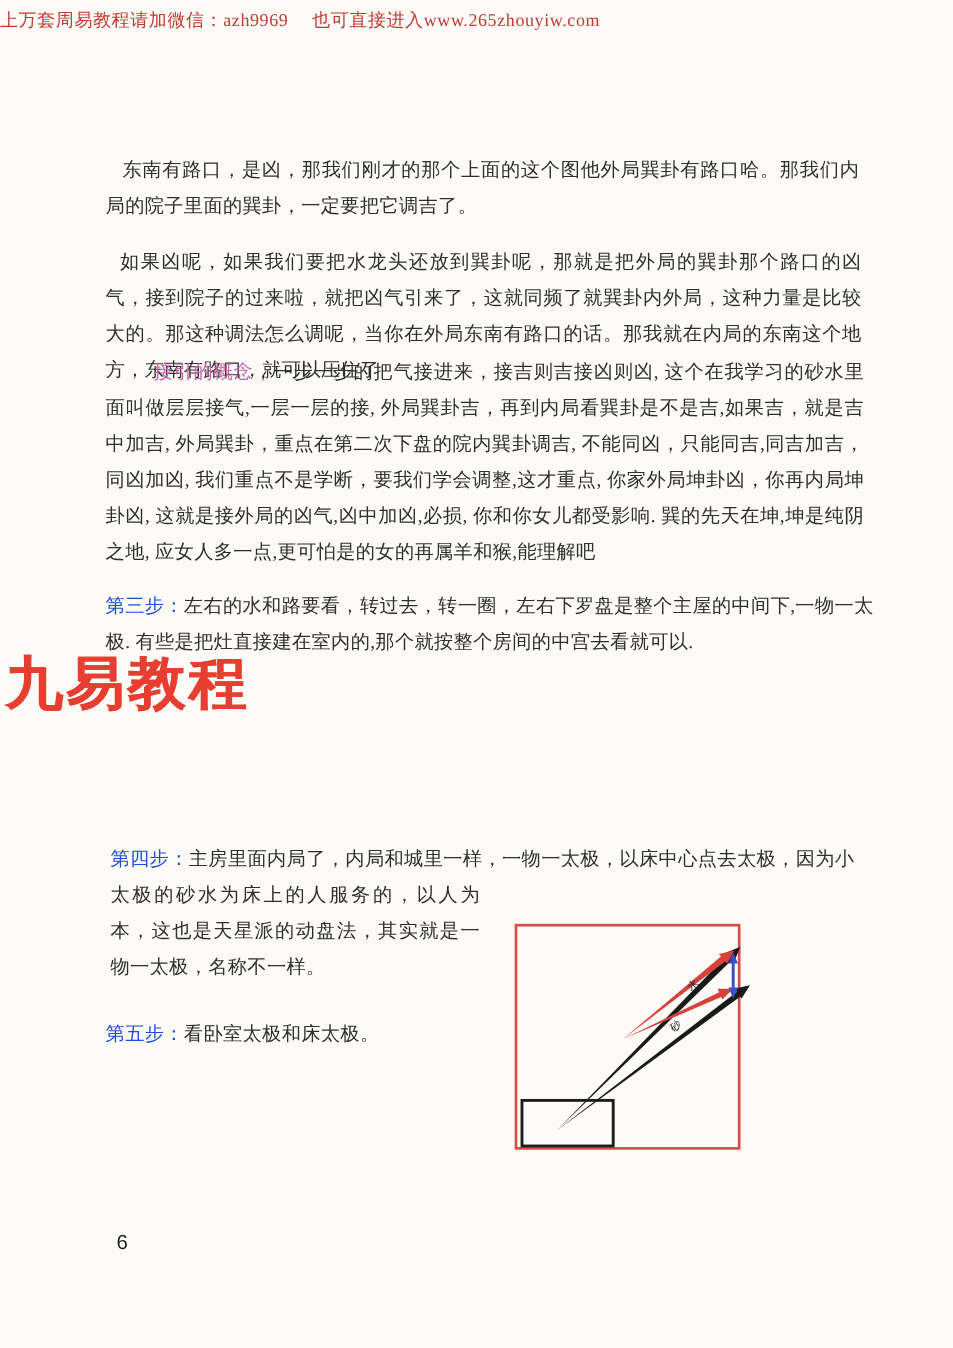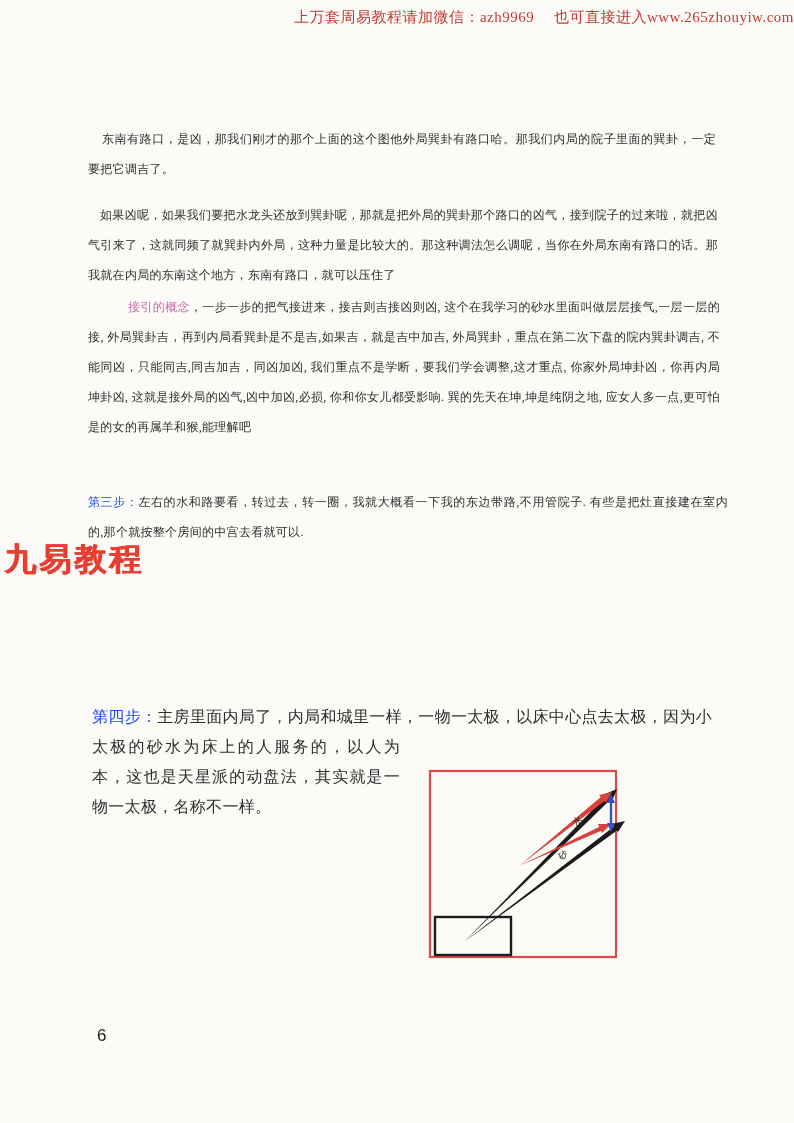--- a/index.html
+++ b/index.html
@@ -7,41 +7,41 @@
     background:#fcfbf8;
     width:794px;height:1123px;
     position:relative;
     overflow:hidden;
     font-family:"Liberation Serif","DejaVu Serif",serif;
     color:#2e2e2e;
   }
   .page{position:absolute;inset:0;}
   .scan-header{
     position:absolute;top:8px;left:0;width:100%;
-    text-align:right;
+    text-align:left;
     font-size:15px;letter-spacing:.5px;
     color:#c23a32;
   }
   .para{
     position:absolute;
-    font-size:12px;line-height:30px;
+    font-size:16px;line-height:30px;
     letter-spacing:.3px;
     text-align:justify;
   }
   .p1{left:88px;top:112px;width:628px;text-indent:14px;}
   .p2{left:88px;top:188px;width:630px;text-indent:12px;}
   .p3{left:88px;top:280px;width:632px;text-indent:40px;}
   .step3{left:88px;top:475px;width:640px;}
   .p5{left:88px;top:568px;width:636px;}
   .step-label{color:#1d4ed8;}
   .lead-pink{color:#c468a8;}
   .watermark{
     position:absolute;left:4px;top:538px;
     font-family:"Liberation Sans","DejaVu Sans",sans-serif;
-    font-weight:900;font-size:32px;letter-spacing:3px;
+    font-weight:900;font-size:48px;letter-spacing:3px;
     color:#e53527;opacity:.95;z-index:3;
     text-shadow:1px 0 0 #e53527;
     pointer-events:none;
   }
   .bottom-section{
     position:absolute;left:88px;top:698px;width:628px;
     font-size:16px;line-height:30px;letter-spacing:.3px;text-align:justify;
   }
   .float-spacer{float:right;width:1px;height:36px;}
   .diagram-box{
@@ -64,21 +64,21 @@
 <div class="page">
 
   <div class="scan-header">上万套周易教程请加微信：azh9969　 也可直接进入www.265zhouyiw.com</div>
 
   <p class="para p1">东南有路口，是凶，那我们刚才的那个上面的这个图他外局巽卦有路口哈。那我们内局的院子里面的巽卦，一定要把它调吉了。</p>
 
   <p class="para p2">如果凶呢，如果我们要把水龙头还放到巽卦呢，那就是把外局的巽卦那个路口的凶气，接到院子的过来啦，就把凶气引来了，这就同频了就巽卦内外局，这种力量是比较大的。那这种调法怎么调呢，当你在外局东南有路口的话。那我就在内局的东南这个地方，东南有路口，就可以压住了</p>
 
   <p class="para p3"><span class="lead-pink">接引的概念</span><span>，一步一步的把气接进来，接吉则吉接凶则凶, 这个在我学习的砂水里面叫做层层接气,一层一层的接, 外局巽卦吉，再到内局看巽卦是不是吉,如果吉，就是吉中加吉, 外局巽卦，重点在第二次下盘的院内巽卦调吉, 不能同凶，只能同吉,同吉加吉，同凶加凶, 我们重点不是学断，要我们学会调整,这才重点, 你家外局坤卦凶，你再内局坤卦凶, 这就是接外局的凶气,凶中加凶,必损, 你和你女儿都受影响. 巽的先天在坤,坤是纯阴之地, 应女人多一点,更可怕是的女的再属羊和猴,能理解吧</span></p>
 
-  <p class="para step3"><span class="step-label">第三步：</span><span>左右的水和路要看，转过去，转一圈，我就大概看一下我的东边带路,不用管院子. 有些是把灶直接建在室内的,那个就按整个房间的中宫去看就可以.</span></p>
+  <p class="para step3"><span class="step-label">第三步：</span><span>左右的水和路要看，转过去，转一圈，左右下罗盘是整个主屋的中间下,一物一太极. 有些是把灶直接建在室内的,那个就按整个房间的中宫去看就可以.</span></p>
 
   <div class="watermark">九易教程</div>
 
 
   <div class="bottom-section">
     <div class="float-spacer"></div>
 
     <div class="diagram-box">
       <svg viewBox="0 0 260 250" xmlns="http://www.w3.org/2000/svg">
 
@@ -102,18 +102,19 @@
         <polygon points="199,40 195,49 203,49" fill="#3a4fc4"></polygon>
         <polygon points="199,78 195,69 203,69" fill="#3a4fc4"></polygon>
 
         <text x="164" y="72" font-size="9" fill="#222" transform="rotate(-40 164 72)">水</text>
         <text x="149" y="106" font-size="9" fill="#222" transform="rotate(-35 149 106)">砂</text>
       </svg>
     </div>
 
     <p class="para-flow" style="margin:4px"><span class="step-label">第四步：</span><span>主房里面内局了，内局和城里一样，一物一太极，以床中心点去太极，因为小太极的砂水为床上的人服务的，以人为本，这也是天星派的动盘法，其实就是一物一太极，名称不一样。</span></p>
 
+    <p class="step5-line" style="margin-bottom:0"><span class="step-label">第五步：</span><span>看卧室太极和床太极。</span></p>
 
   </div>
 
   <div class="page-number">6</div>
 
 </div>
 
 </body></html>

